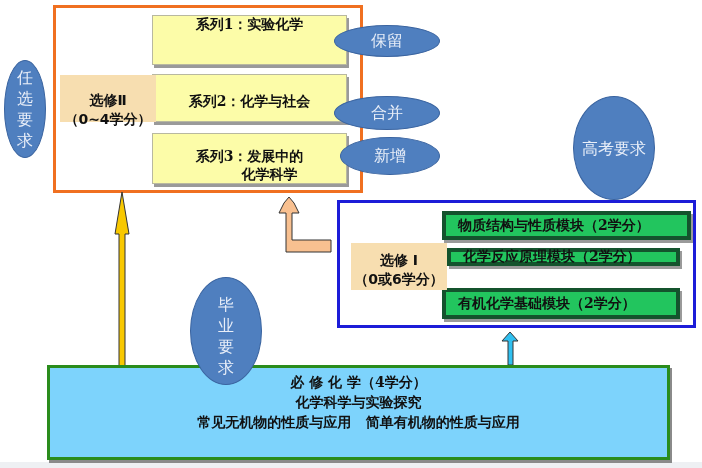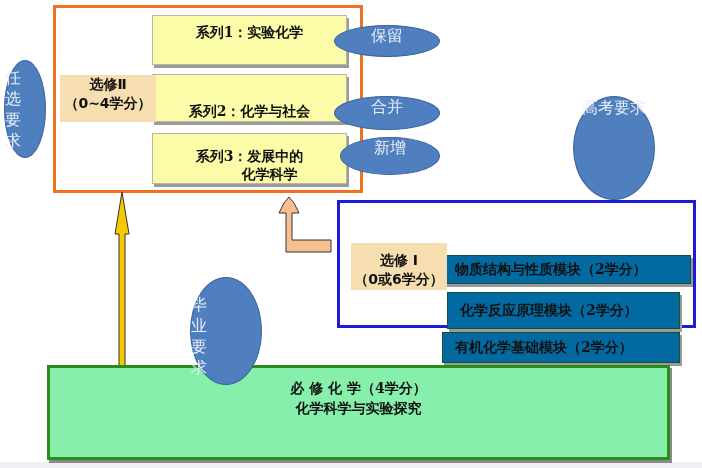--- a/index.html
+++ b/index.html
@@ -1,41 +1,41 @@
 <!DOCTYPE html>
 <html><head>
 <meta charset="utf-8">
 <style>
   html,body{margin:0;padding:0;}
   body{width:702px;height:468px;background:#ffffff;position:relative;overflow:hidden;font-family:"DejaVu Serif","Liberation Serif",serif;}
   .abs{position:absolute;box-sizing:border-box;}
   .bottom-strip{left:0;top:462px;width:702px;height:6px;background:#eef0f3;}
   .orange-box{left:53px;top:5px;width:310px;height:188px;border:3px solid #f07020;background:#fff;}
   .yellow{background:#fcfca8;border:1px solid #b8b8a0;box-shadow:2px 3px 0 #9a9a9a;font-weight:bold;font-size:14px;color:#111;display:flex;justify-content:center;}
-  .y1{left:152px;top:15px;width:195px;height:50px;align-items:flex-start;padding-top:8px;}
-  .y2{left:152px;top:74px;width:195px;height:48px;align-items:flex-end;padding-top:8px;}
+  .y1{left:152px;top:15px;width:195px;height:50px;align-items:flex-start;}
+  .y2{left:152px;top:74px;width:195px;height:48px;align-items:center;padding-top:8px;}
   .y3{left:152px;top:133px;width:195px;height:51px;flex-direction:column;align-items:center;padding-top:6px;line-height:18px;justify-content:flex-end;}
   .y3 span{display:block;}
   .y3 .l2{padding-left:40px;}
   .tan{background:#f7deb0;font-weight:bold;font-size:14px;color:#111;text-align:center;line-height:19px;font-family:"DejaVu Sans","Liberation Sans",sans-serif;}
-  .tan2{left:60px;top:75px;width:96px;height:47px;padding-top:0;}
+  .tan2{left:60px;top:75px;width:96px;height:47px;padding-top:16px;}
   .tan1{left:351px;top:243px;width:96px;height:47px;padding-top:8px;}
-  .ellipse{background:#4f7fbf;border:1px solid #3a64a0;border-radius:50%;color:#e8eef8;font-size:16px;display:flex;align-items:flex-start;justify-content:center;text-align:center;}
+  .ellipse{background:#4f7fbf;border:1px solid #3a64a0;border-radius:50%;color:#e8eef8;font-size:16px;display:flex;align-items:center;justify-content:center;text-align:center;}
   .e-keep{left:334px;top:25px;width:106px;height:32px;}
   .e-merge{left:334px;top:96px;width:106px;height:34px;}
   .e-new{left:340px;top:137px;width:100px;height:38px;}
   .e-optional{left:4px;top:60px;width:42px;height:98px;flex-direction:column;line-height:21px;font-size:16px;}
   .e-gaokao{left:573px;top:96px;width:82px;height:104px;flex-direction:row;line-height:21px;}
   .e-grad{left:190px;top:277px;width:72px;height:108px;flex-direction:column;line-height:21px;padding-top:10px;}
   .blue-box{left:337px;top:200px;width:359px;height:128px;border:3px solid #1c1cd8;background:#fff;}
-  .cyan{background:#0369a1;border:1px solid #14532d;box-shadow:2px 3px 0 #9a9a9a;font-weight:bold;font-size:14px;color:#111;display:flex;align-items:center;padding-left:12px;margin-top:44px;}
+  .cyan{background:#22c55e;border:4px solid #14532d;box-shadow:2px 3px 0 #9a9a9a;font-weight:bold;font-size:14px;color:#111;display:flex;align-items:center;padding-left:12px;}
   .c1{left:442px;top:211px;width:249px;height:29px;}
-  .c2{left:447px;top:248px;width:233px;height:37px;}
+  .c2{left:447px;top:248px;width:233px;height:18px;}
   .c3{left:442px;top:288px;width:238px;height:31px;}
-  .green-box{left:47px;top:365px;width:623px;height:95px;border:3px solid #2a8c1c;background:#86efac;box-shadow:2px 3px 0 #8a8a8a;font-weight:bold;font-size:14px;color:#111;text-align:center;padding-top:10px;line-height:20px;}
+  .green-box{left:47px;top:365px;width:623px;height:95px;border:3px solid #2a8c1c;background:#7dd3fc;box-shadow:2px 3px 0 #8a8a8a;font-weight:bold;font-size:14px;color:#111;text-align:center;padding-top:4px;line-height:20px;}
   .green-box div{white-space:pre;}
   svg.arrows{position:absolute;left:0;top:0;}
 </style>
 </head>
 <body>
 
 <div class="abs bottom-strip"></div>
 
 <div class="abs orange-box"></div>
 <div class="abs yellow y1">
@@ -92,20 +92,21 @@
 </div>
 
 <div class="abs ellipse e-gaokao">
   <span>高考</span>
   <span>要求</span>
 </div>
 
 <div class="abs green-box">
   <div>必 修 化 学（4学分）</div>
   <div>化学科学与实验探究</div>
+  <div>常见无机物的性质与应用   简单有机物的性质与应用</div>
 </div>
 
 <div class="abs ellipse e-grad">
   <span>毕</span>
   <span>业</span>
   <span>要</span>
   <span>求</span>
 </div>
 
 </body></html>

